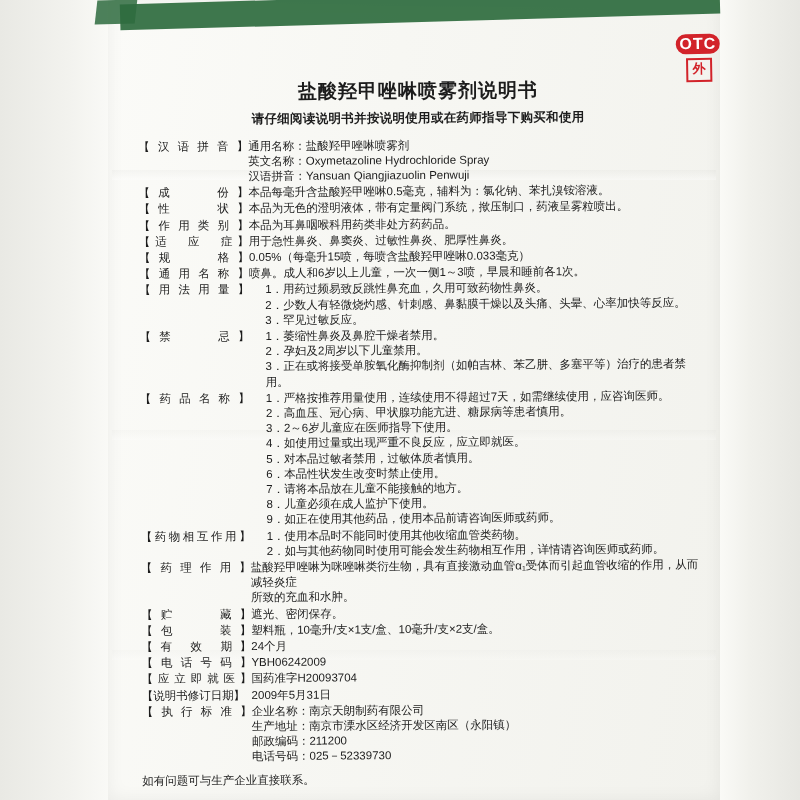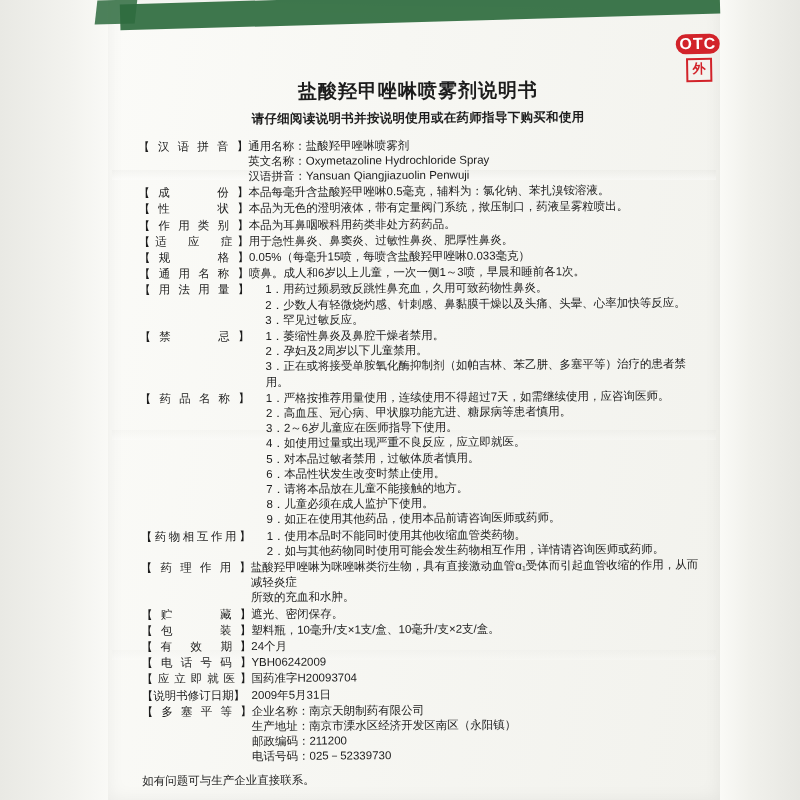--- a/index.html
+++ b/index.html
@@ -259,21 +259,21 @@
         </tr>
 
         <tr>
           <td class="lab" style="width:110px;text-align-last:left;">【说明书修订日期】</td>
           <td class="val">
             <span class="ln">2009年5月31日</span>
           </td>
         </tr>
 
         <tr>
-          <td class="lab">【多塞平等】</td>
+          <td class="lab">【执行标准】</td>
           <td class="val">
             <span class="ln">企业名称：南京天朗制药有限公司</span>
             <span class="ln">生产地址：南京市溧水区经济开发区南区（永阳镇）</span>
             <span class="ln">邮政编码：211200</span>
             <span class="ln">电话号码：025－52339730</span>
           </td>
         </tr>
       </tbody>
     </table>
 

